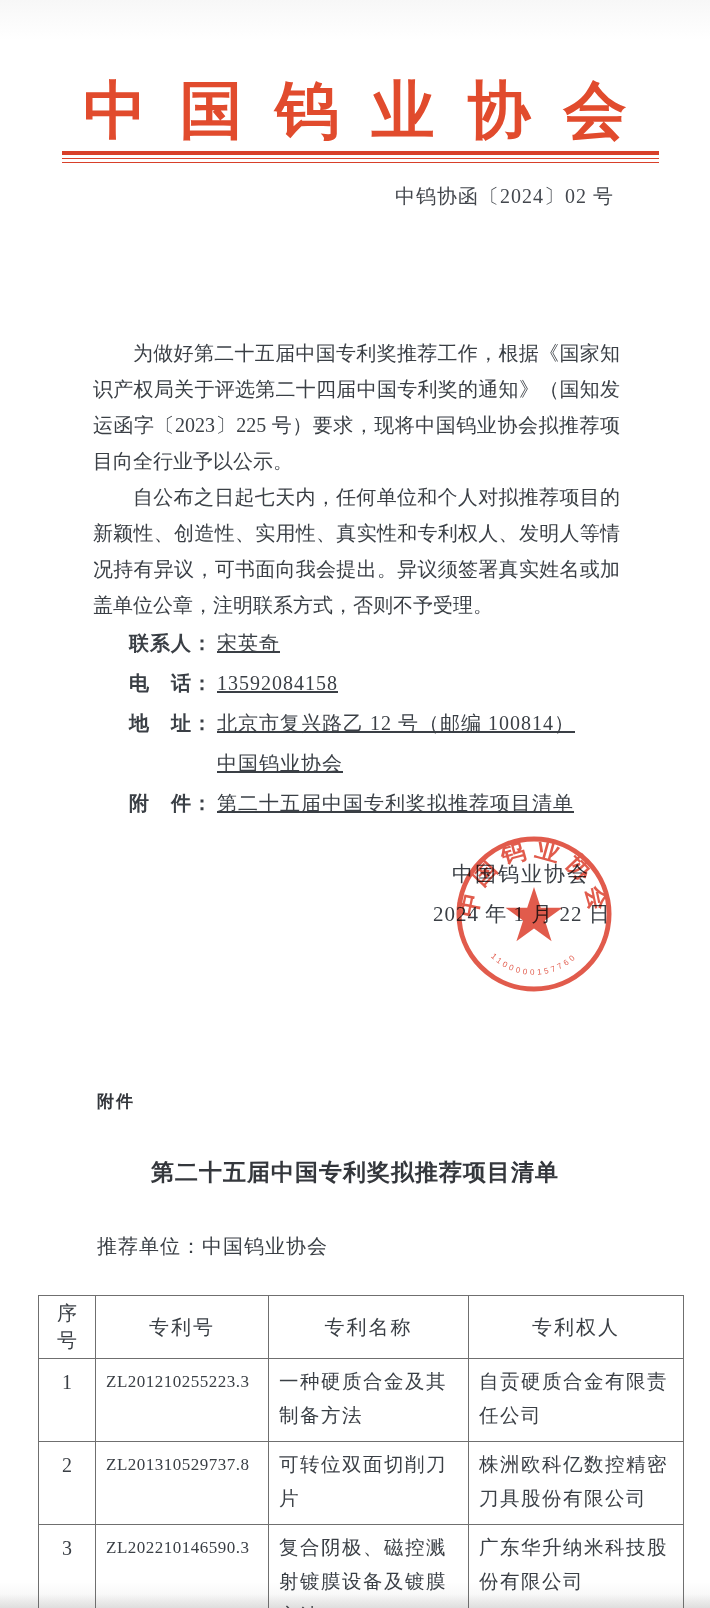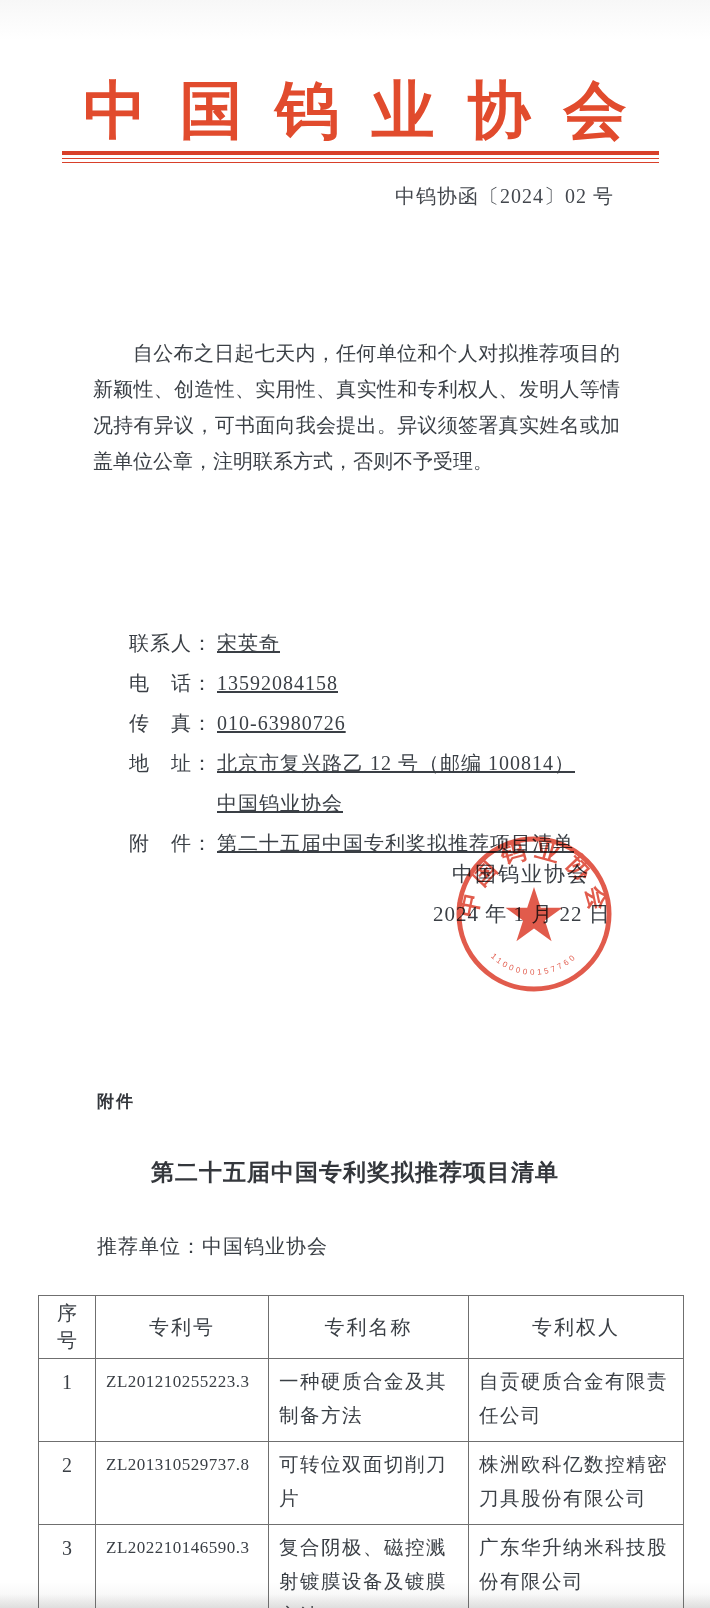--- a/index.html
+++ b/index.html
@@ -40,21 +40,21 @@
   }
   .body-text{
     position:absolute;top:335px;left:93px;width:527px;
     font-size:20px;line-height:36px;text-align:justify;color:#3a3f45;
   }
   .body-text p{margin:0;text-indent:2em;}
   .contact-block{
     position:absolute;top:623px;left:129px;
     font-size:20px;line-height:40px;color:#3a3f45;white-space:nowrap;
   }
-  .contact-label{display:inline-block;min-width:88px;letter-spacing:1px;}
+  .contact-label{display:inline-block;min-width:88px;letter-spacing:1px;font-weight:bold;}
   .contact-value{letter-spacing:1px;text-decoration:underline;}
   .sig-org{
     position:absolute;top:860px;left:452px;
     font-size:21px;letter-spacing:2px;color:#3a3f45;white-space:nowrap;
   }
   .sig-date{
     position:absolute;top:900px;left:433px;
     font-size:21px;letter-spacing:1px;color:#3a3f45;white-space:nowrap;
   }
   .seal{
@@ -111,32 +111,30 @@
   <div class="red-rule">
     <div class="thick"></div>
     <div class="thin"></div>
     <div class="thin"></div>
   </div>
 
   <div class="doc-number">中钨协函〔2024〕02 号</div>
 
 
   <div class="body-text">
+    <p>为做好第二十五届中国专利奖推荐工作，根据《国家知识产权局关于评选第二十四届中国专利奖的通知》（国知发运函字〔2023〕225 号）要求，现将中国钨业协会拟推荐项目向全行业予以公示。</p>
     <p>自公布之日起七天内，任何单位和个人对拟推荐项目的新颖性、创造性、实用性、真实性和专利权人、发明人等情况持有异议，可书面向我会提出。异议须签署真实姓名或加盖单位公章，注明联系方式，否则不予受理。</p>
   </div>
 
   <div class="contact-block">
     <div>
       <span class="contact-label">联系人：</span><span class="contact-value">宋英奇</span>
     </div>
     <div>
       <span class="contact-label">电　话：</span><span class="contact-value">13592084158</span>
-    </div>
-    <div>
-      <span class="contact-label">传　真：</span><span class="contact-value">010-63980726</span>
     </div>
     <div>
       <span class="contact-label">地　址：</span><span class="contact-value">北京市复兴路乙 12 号（邮编 100814）</span>
     </div>
     <div>
       <span class="contact-label"></span><span class="contact-value">中国钨业协会</span>
     </div>
     <div>
       <span class="contact-label">附　件：</span><span class="contact-value">第二十五届中国专利奖拟推荐项目清单</span>
     </div>

